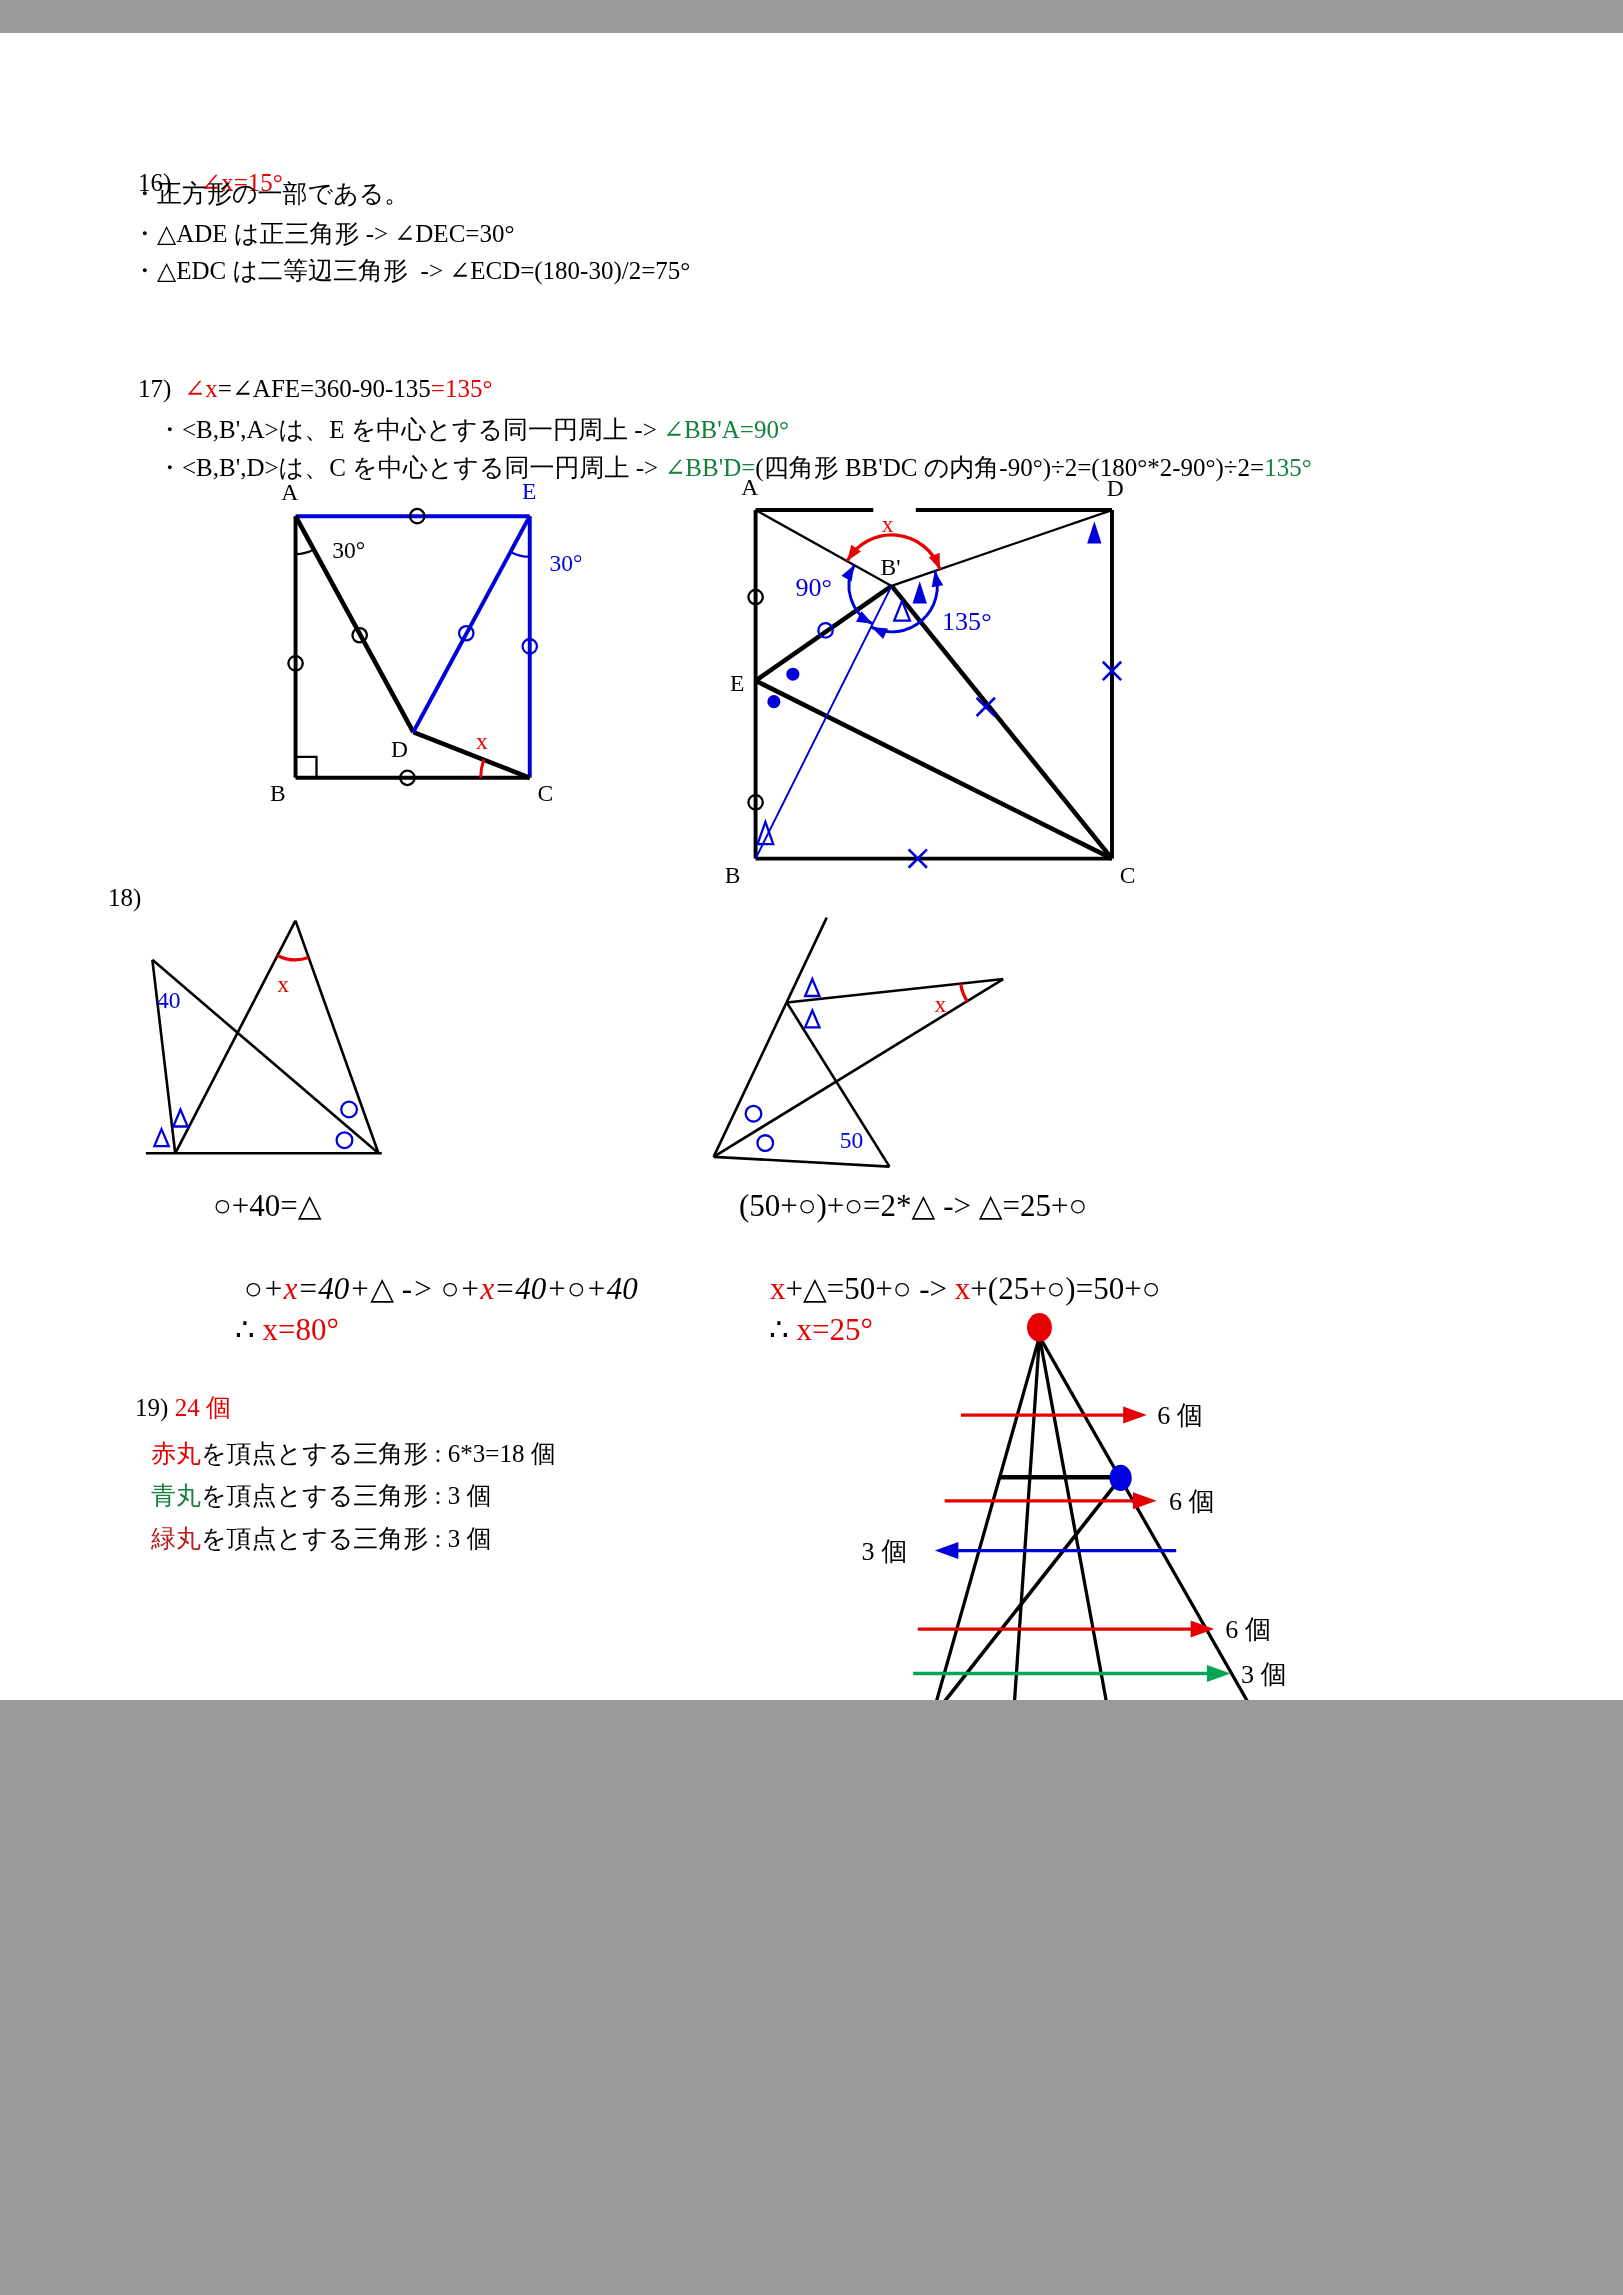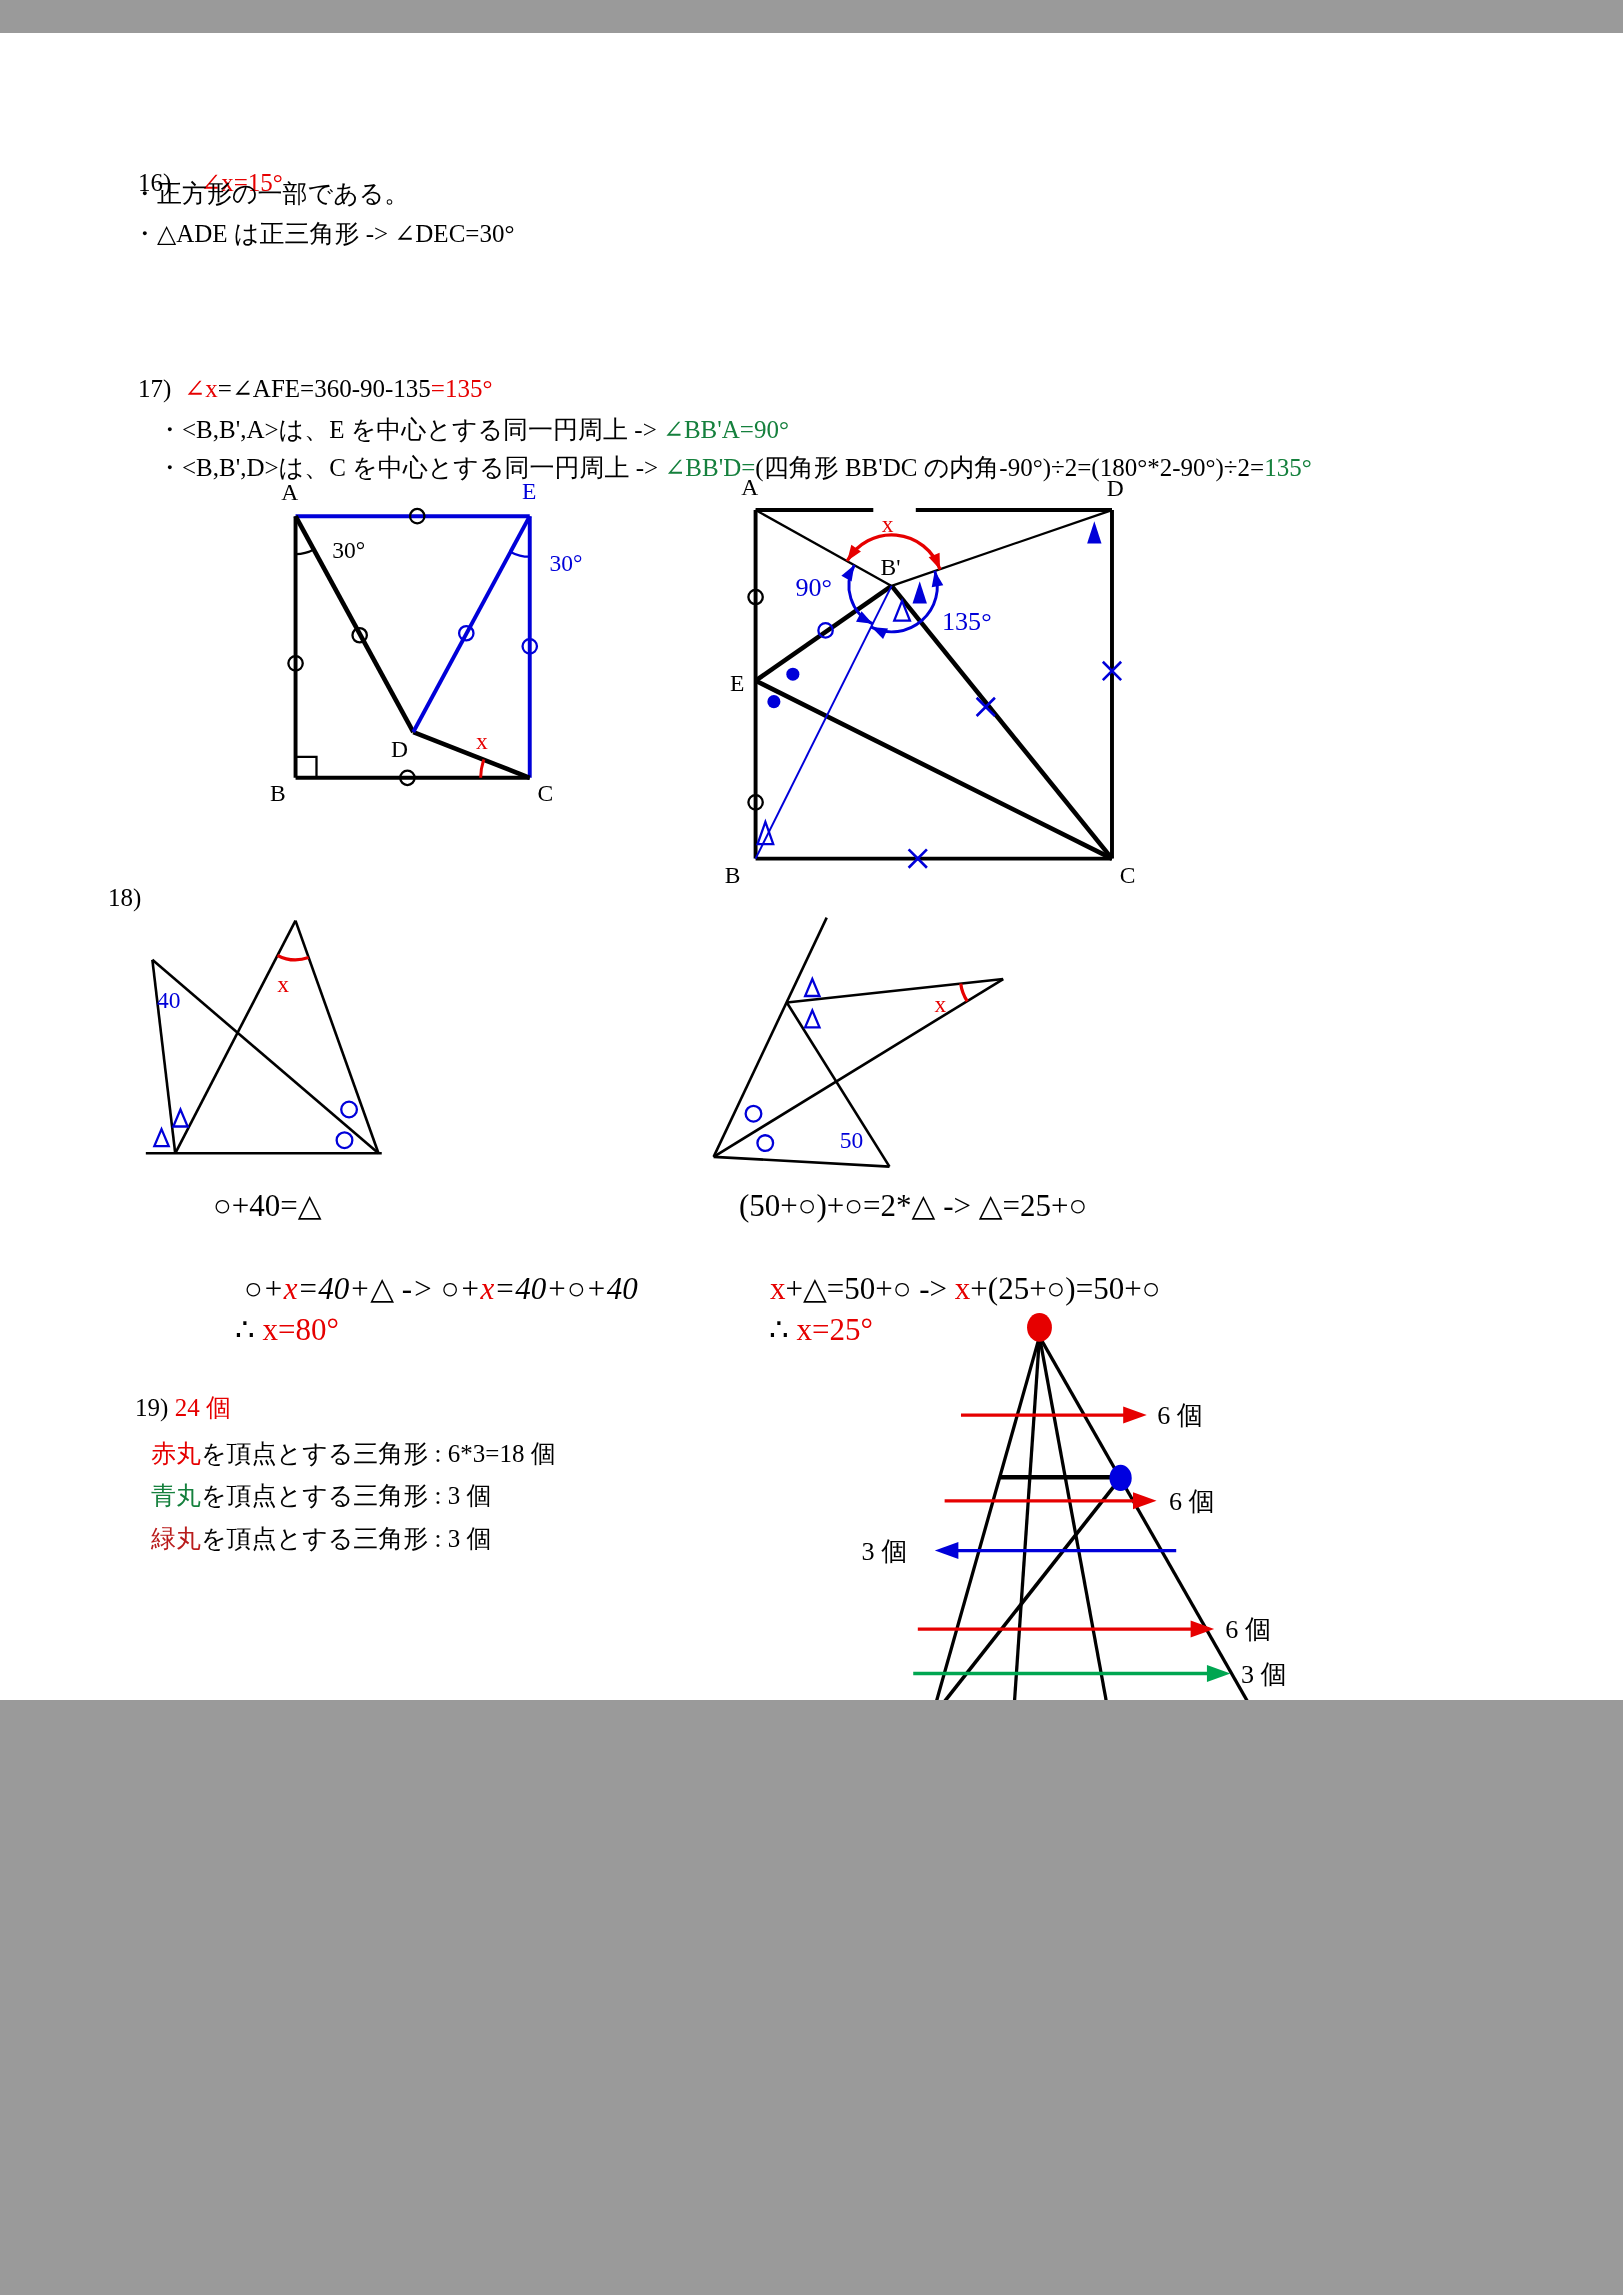--- a/index.html
+++ b/index.html
@@ -22,20 +22,21 @@
 </head>
 <body>
 
 <div class="page">
 
   <div class="line" style="left:113px;top:103px;">
     <span>16)</span><span class="red" style="margin-left:29px;">∠x=15°</span>
   </div>
   <div class="line" style="left:132px;top:145px;">・正方形の一部である。</div>
   <div class="line" style="left:132px;top:185px;">・△ADE は正三角形 -&gt; ∠DEC=30°</div>
+  <div class="line" style="left:132px;top:222px;">・△EDC は二等辺三角形  -&gt; ∠ECD=(180-30)/2=75°</div>
 
   <div class="line" style="left:113px;top:309px;">
     <span>17)</span><span class="red" style="margin-left:13px;">∠x</span><span>=∠AFE=360-90-135</span><span class="red">=135°</span>
   </div>
   <div class="line" style="left:132px;top:350px;">
     <span>・&lt;B,B',A&gt;は、E を中心とする同一円周上 -&gt; </span><span class="blue">∠BB'A=90°</span>
   </div>
   <div class="line" style="left:132px;top:388px;">
     <span>・&lt;B,B',D&gt;は、C を中心とする同一円周上 -&gt; </span><span class="blue">∠BB'D=</span><span>(四角形 BB'DC の内角-90°)÷2=(180°*2-90°)÷2=</span><span class="blue">135°</span>
   </div>

